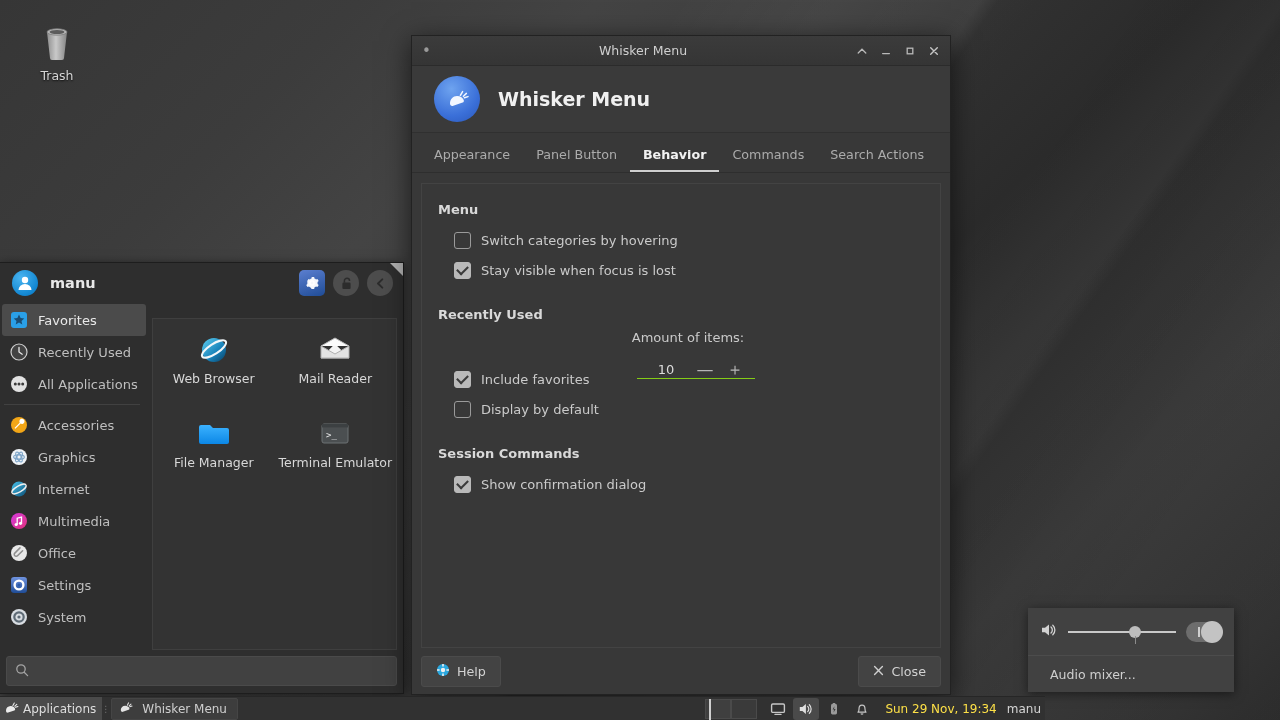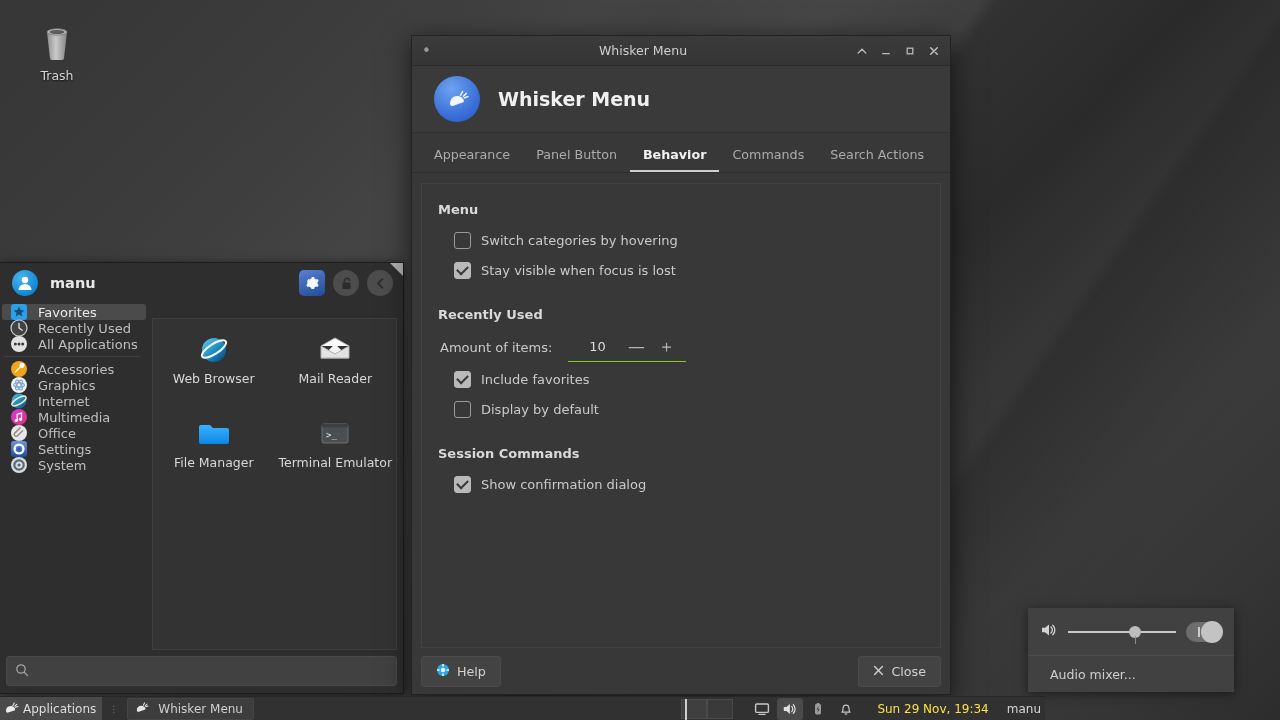--- a/index.html
+++ b/index.html
@@ -88,21 +88,21 @@
 
   #wm-body { flex: 1 1 auto; display: flex; padding: 0 6px 0 0; min-height: 0; }
   #wm-cats {
     width: 148px; flex: 0 0 148px;
     display: flex; flex-direction: column;
     padding-top: 1px;
     overflow: hidden;
   }
   .cat {
     display: flex; align-items: center; gap: 9px;
-    height: 16px; padding-left: 9px;
+    height: 32px; padding-left: 9px;
     font-size: 13px; color: #bfbfbf;
     white-space: nowrap;
   }
   .cat.sel { background: #4b4b4b; border-radius: 3px; color: #e9e9e9; margin: 0 2px; padding-left: 7px; }
   .cat .ci { width: 20px; height: 20px; flex: 0 0 20px; display:flex; align-items:center; justify-content:center;}
   .cat-sep { height: 1px; background: #414141; margin: 4px 8px 4px 4px; }
 
   #wm-apps {
     flex: 1 1 auto;
     margin: 15px 0 0 4px;
@@ -213,21 +213,21 @@
   .cb.off { border: 1.5px solid #9a9a9a; background: transparent; }
   .cb.on { background: #b9b9b9; border: 1px solid #b9b9b9; }
   .cb.on::after {
     content:"";
     width: 9px; height: 5px;
     border-left: 2.2px solid #3a3a3a;
     border-bottom: 2.2px solid #3a3a3a;
     transform: rotate(-45deg) translate(1px,-1px);
   }
   .row .lbl { font-size: 13px; color: #cacaca; }
-  #spin-row { display:flex; align-items:center; margin-left: 4px; height: 34px; gap: 0; }
+  #spin-row { display:flex; align-items:center; margin-left: 14px; height: 34px; gap: 16px; flex-direction: column; }
   #spin-row .lbl { font-size: 13px; color: #cacaca; }
   #spinner {
     display:flex; align-items:center;
     margin-left: 16px;
     border-bottom: 1px solid #84cc16;
     height: 28px;
     padding: 0 6px;
     gap: 2px;
   }
   #spin-val { width: 46px; text-align: center; font-size: 13px; color: #dcdcdc; }
@@ -280,21 +280,20 @@
   }
 
   
   #panel {
     position: absolute; left: 0; bottom: 0;
     width: 1045px; height: 24px;
     background: #313131;
     border-top: 1px solid #262626;
     display: flex; align-items: center;
     box-sizing: border-box;
-    gap: 8px;
   }
   #apps-btn {
     height: 24px; display:flex; align-items:center; gap: 3px;
     padding: 0 6px 0 3px; background: #4a4a4a;
     font-size: 12px; color: #dedede;
   }
   #panel-handle { width: 7px; height: 24px; display:flex; align-items:center; justify-content:center; color:#6e6e6e; font-size:9px;}
   #task-btn {
     height: 20px; display:flex; align-items:center; gap: 8px;
     padding: 0 10px 0 6px; margin-left: 2px;

